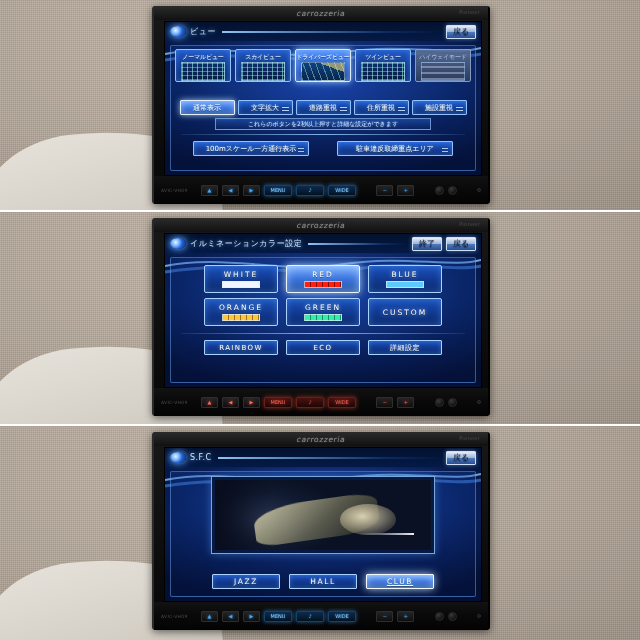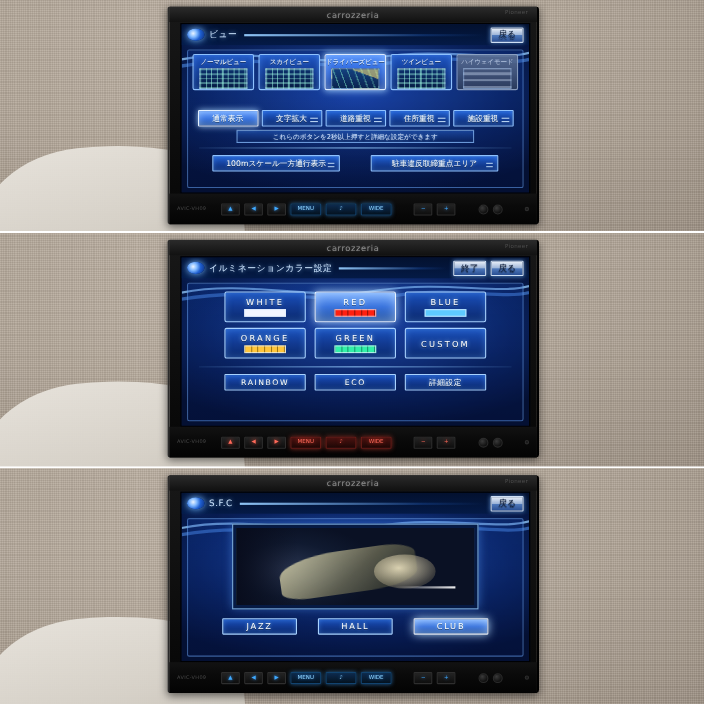--- a/index.html
+++ b/index.html
@@ -68,20 +68,21 @@
   .unit .brandbar {
     position: absolute; top: 0; left: 0; right: 0; height: 14px;
     background: linear-gradient(180deg, #2b2b2b 0%, #111 100%);
     display: flex; align-items: center; justify-content: center;
   }
   .brand-logo {
     font-family: "DejaVu Sans", "Liberation Sans", sans-serif;
     font-size: 7.5px; letter-spacing: .6px;
     color: #8e8e8e; text-transform: lowercase;
     text-shadow: 0 0 2px rgba(255,255,255,.25);
+    font-style: italic;
   }
   .brand-right {
     position: absolute; right: 8px; top: 3px;
     font-size: 5px; color: #4d4d4d; letter-spacing: .3px;
   }
 
   
   .screen {
     position: absolute;
     top: 15px; left: 10px;
@@ -338,34 +339,35 @@
   }
   .sfc-photo .dark-l {
     position: absolute; left: 0; top: 0; width: 26%; height: 100%;
     background: linear-gradient(90deg, rgba(8,12,28,.92), rgba(8,12,28,0));
   }
   .sfc-photo .streak {
     position: absolute; right: 8%; bottom: 22%;
     width: 26%; height: 2px;
     background: linear-gradient(90deg, rgba(255,255,255,0), rgba(255,255,255,.92));
   }
-  .sfc-btns { display: flex; justify-content: center; gap: 19px; margin-top: 8px; }
+  .sfc-btns { display: flex; justify-content: center; gap: 9px; margin-top: 20px; }
   .sfc-btn {
     width: 68px; height: 15px;
     display: flex; align-items: center; justify-content: center;
     font-size: 7.5px; color: #fff; letter-spacing: 1.6px;
     border: 1px solid #a8d2ff; border-radius: 1px;
     background: linear-gradient(180deg, #1b52bd 0%, #123a92 50%, #0b2a6e 100%);
     box-shadow: inset 0 0 5px rgba(100,170,255,.4);
     text-shadow: 0 0 3px rgba(140,205,255,.9), 0 1px 0 rgba(0,0,0,.5);
   }
   .sfc-btn.sel {
     background: linear-gradient(180deg, #7cb0ff 0%, #3b74dd 50%, #21509e 100%);
     border-color: #f0f7ff;
     box-shadow: 0 0 9px rgba(180,220,255,.95), inset 0 0 9px rgba(210,235,255,.5);
+    text-decoration: underline;
   }
 
   
   .face {
     position: absolute;
     left: 0; right: 0; bottom: 0; height: 28px;
     background: linear-gradient(180deg, #121212 0%, #0a0a0a 40%, #030303 100%);
     display: flex; align-items: center;
     padding: 0 7px;
     gap: 4px;

